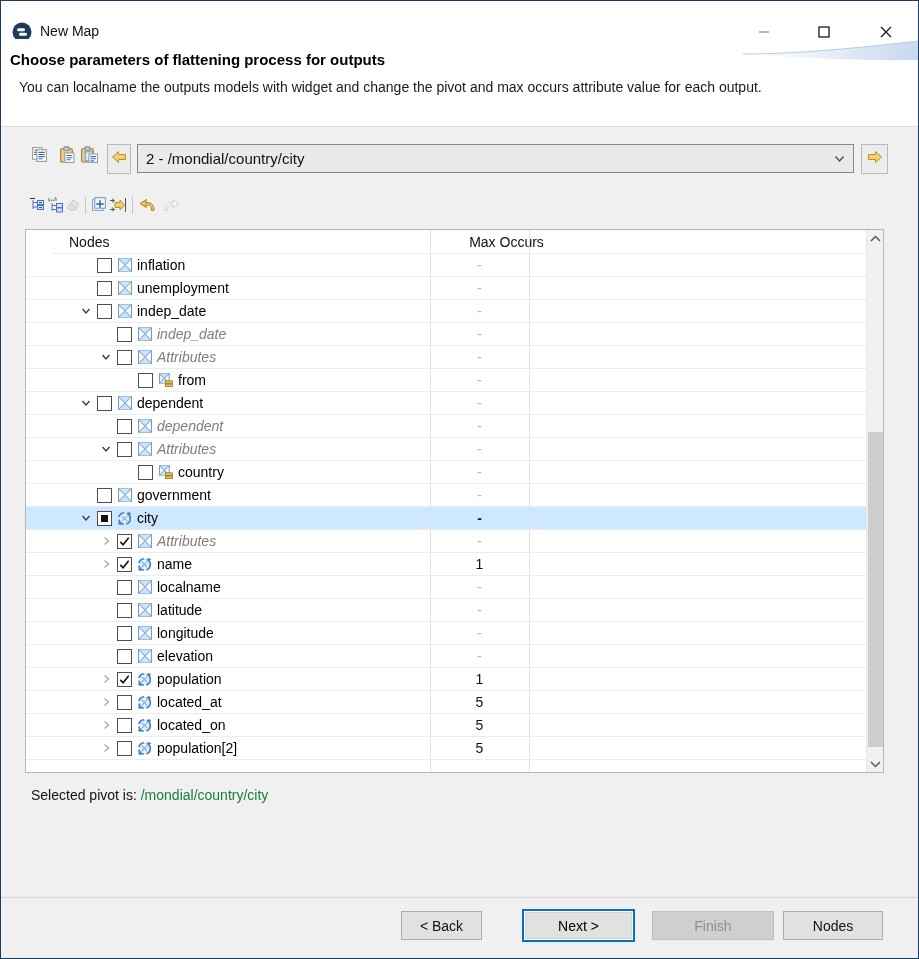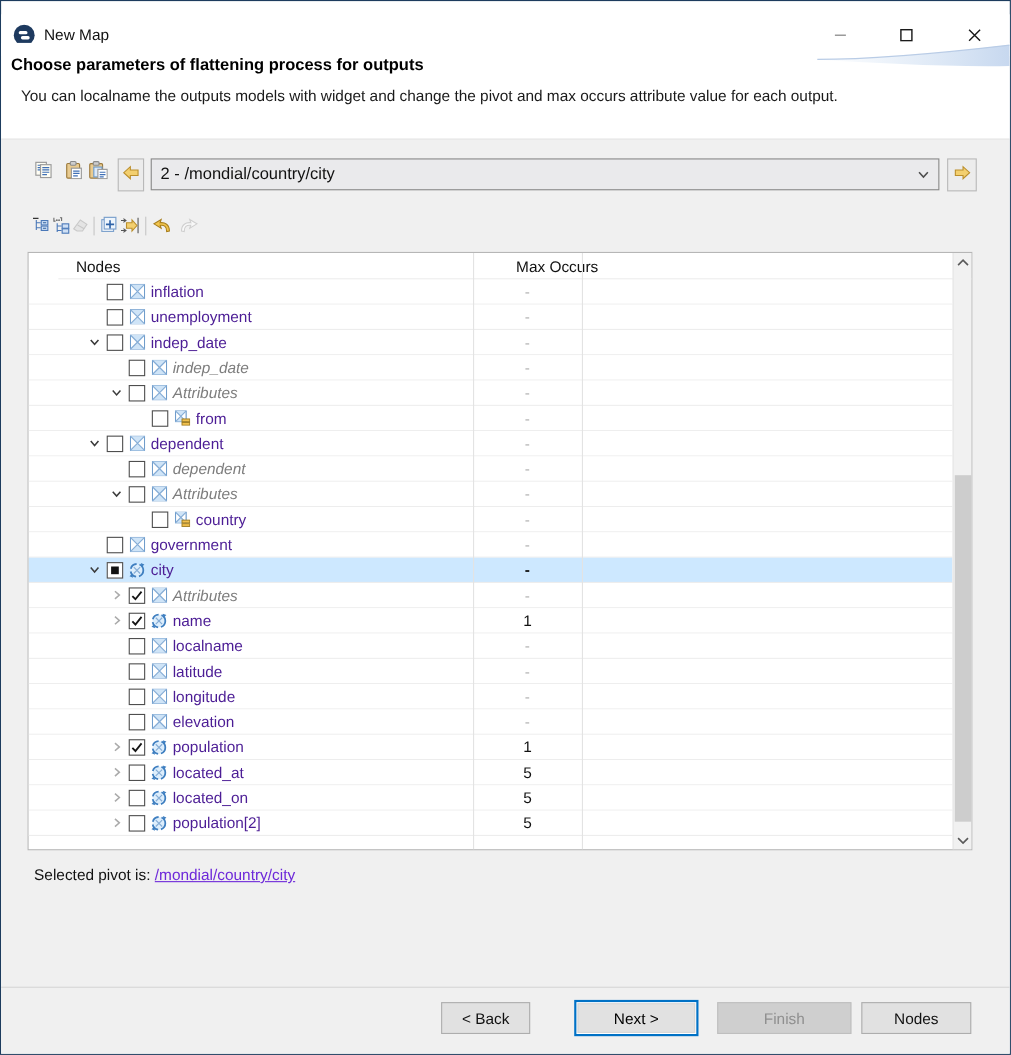--- a/index.html
+++ b/index.html
@@ -39,34 +39,34 @@
   .th-max { position:absolute; left:404px; width:99px; top:0; line-height:24px; text-align:center; }
   .vline { position:absolute; top:0; bottom:0; width:1px; background:#e3e3e3; z-index:4; }
   .vline.c1 { left:404px; } .vline.c2 { left:503px; }
   .tree-body { position:absolute; top:24px; left:0; right:17px; bottom:0; overflow:hidden; }
   .trow { position:relative; height:23px; display:flex; align-items:center; border-bottom:1px solid #ededed; background:#fff; }
   .trow.sel { background:#cde8ff; }
   .chev { width:16px; height:14px; margin-right:3px; flex:none; display:flex; align-items:center; justify-content:center; }
   .cb { width:15px; height:15px; border:1px solid #4e4e4e; background:#fff; margin-right:5px; flex:none; display:flex; align-items:center; justify-content:center; }
   .cb .sq { width:7px; height:7px; background:#111; }
   .nicon { width:15px; height:15px; margin-right:5px; flex:none; display:flex; align-items:center; justify-content:center; }
-  .lbl { font-size:14px; color:#4c1d95; white-space:nowrap; }
+  .lbl { font-size:14px; color:#000000; white-space:nowrap; }
   .lbl.italic { color:#7d7d7d; font-style:italic; }
   .lbl.bold { font-weight:normal; }
   .maxv { position:absolute; left:404px; width:99px; text-align:center; font-size:14px; color:#111; }
   .maxv.dim { color:#b4b4b4; }
   .maxv.bold { font-weight:bold; }
   
   .vscroll { position:absolute; top:0; right:0; bottom:0; width:17px; background:#f1f1f1; border-left:1px solid #e6e6e6; z-index:5; }
   .sarrow { position:absolute; left:0; width:17px; height:17px; display:flex; align-items:center; justify-content:center; }
   .sarrow.up { top:0; } .sarrow.down { bottom:0; }
   .sthumb { position:absolute; left:1px; width:15px; top:202px; height:315px; background:#cdcdcd; }
   
   .pivot-line { position:absolute; left:30px; top:660px; font-size:14px; color:#111; }
-  .pivot-link { color:#6d28d9; text-decoration:underline; cursor:pointer; }
+  .pivot-link { color:#15803d; cursor:pointer; }
   .btn-sep { position:absolute; left:0; right:0; top:770px; height:1px; background:#d6d6d6; }
   .btn { position:absolute; top:784px; height:29px; background:#e1e1e1; border:1px solid #adadad; font-size:14px; color:#111; text-align:center; font-family:"Liberation Sans", sans-serif; cursor:pointer; }
   .btn-back { left:400px; width:81px; }
   .next-wrap { position:absolute; top:782px; left:521px; width:113px; height:33px; border:2px solid #0071c5; background:#fff; padding:1px; }
   .btn-next { width:100%; height:100%; background:#e1e1e1; border:1px solid #d6d6d6; font-size:14px; font-family:"Liberation Sans", sans-serif; cursor:pointer; }
   .btn-finish { left:651px; width:122px; background:#cfcfcf; border-color:#bfbfbf; color:#8f8f8f; }
   .btn-cancel { left:782px; width:100px; }
 </style>
 </head>
 <body>

